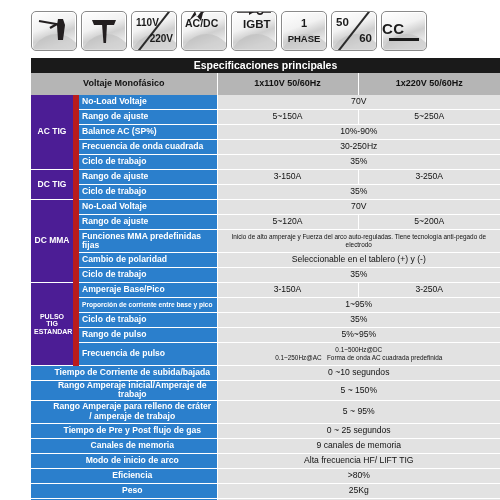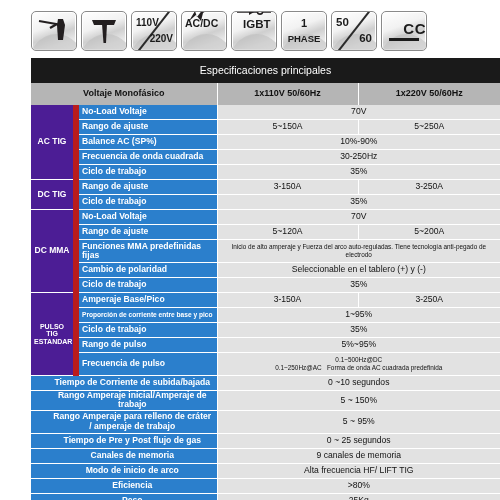--- a/index.html
+++ b/index.html
@@ -58,21 +58,21 @@
     white-space: nowrap;
   }
   .ib-110 .t-top { left: 4px; top: 6px; font-size: 10px; }
   .ib-110 .t-bot { right: 3px; bottom: 6px; font-size: 10px; }
   .ib-acdc .t-top { left: 3px; top: 6px; font-size: 10.5px; }
   .ib-igbt .t-top { left: 4px; top: 7px; font-size: 11.5px; padding-left: 7px; }
   .ib-phase .t-top { left: 0; right: 0; text-align: center; top: 6px; font-size: 11px; }
   .ib-phase .t-bot { left: 0; right: 0; text-align: center; bottom: 6px; font-size: 9.5px; }
   .ib-5060 .t-top { left: 4px; top: 5px; font-size: 11.5px; }
   .ib-5060 .t-bot { right: 4px; bottom: 5px; font-size: 11.5px; }
-  .ib-cc .t-top { left: 0; right: 0; text-align: right; top: 9px; font-size: 15px; letter-spacing: .5px; }
+  .ib-cc .t-top { left: 0; right: 0; text-align: left; top: 9px; font-size: 15px; letter-spacing: .5px; }
   .slash {
     position: absolute;
     z-index: 2;
     left: 50%;
     top: 50%;
     width: 52px;
     height: 2px;
     background: #2b2b2b;
     transform: translate(-50%, -50%) rotate(-52deg);
   }
@@ -116,24 +116,24 @@
     line-height: 1.08;
   }
   .c-sec   { width: 45px; }
   .c-lbl   { width: 141px; }
   .c-v1    { width: 141px; }
   .c-v2    { width: 142px; }
 
   .title-bar {
     background: #1a1a1a;
     color: #ffffff;
-    font-weight: normal;
+    font-weight: bold;
     text-align: center;
     font-size: 10.5px;
-    height: 25px;
+    height: 15px;
   }
   .subhead {
     background: #b5b5b5;
     color: #111;
     font-weight: bold;
     text-align: center;
     font-size: 9px;
     height: 22px;
     border-right: 1px solid #ffffff;
   }

